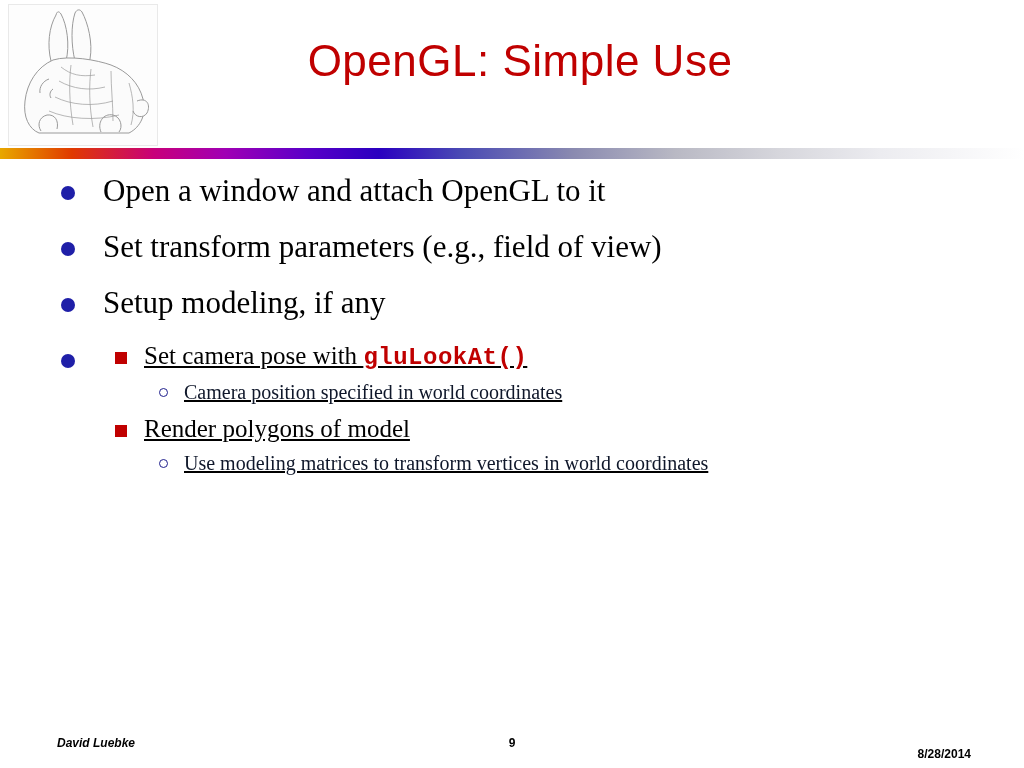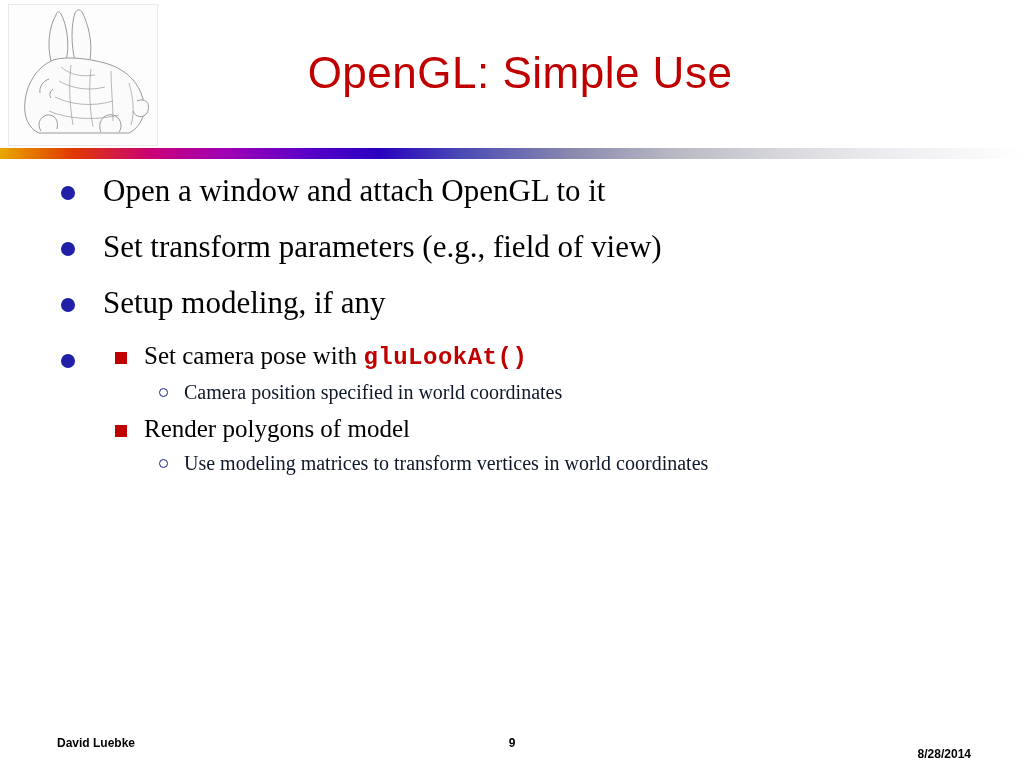--- a/index.html
+++ b/index.html
@@ -34,21 +34,21 @@
     background: #fdfdfd;
     box-sizing: border-box;
   }
   .bunny-logo svg {
     display: block;
   }
 
   .slide-title {
     position: absolute;
     left: 170px;
-    top: 48px;
+    top: 36px;
     width: 700px;
     text-align: center;
     font-family: "Liberation Sans", sans-serif;
     font-size: 44px;
     color: #c00000;
     letter-spacing: 0.5px;
     white-space: nowrap;
   }
 
   
@@ -101,20 +101,21 @@
     width: 14px;
     height: 14px;
     border-radius: 50%;
     background: #1f1fa8;
   }
 
   ul.level2 {
     list-style: none;
     margin: 14px 0 0 0;
     padding: 0;
+    text-decoration: underline;
   }
   li.l2 {
     position: relative;
     padding-left: 41px;
     font-size: 25px;
     color: #000000;
     line-height: 1.0;
     margin-bottom: 14px;
   }
   li.l2 > .bullet {
@@ -168,20 +169,21 @@
     height: 40px;
     font-family: "Liberation Sans", sans-serif;
     font-size: 12px;
     font-weight: bold;
     color: #000000;
   }
   .footer-author {
     position: absolute;
     left: 57px;
     top: 8px;
+    font-style: italic;
   }
   .footer-page {
     position: absolute;
     left: 0;
     top: 8px;
     width: 1024px;
     text-align: center;
   }
   .footer-date {
     position: absolute;

